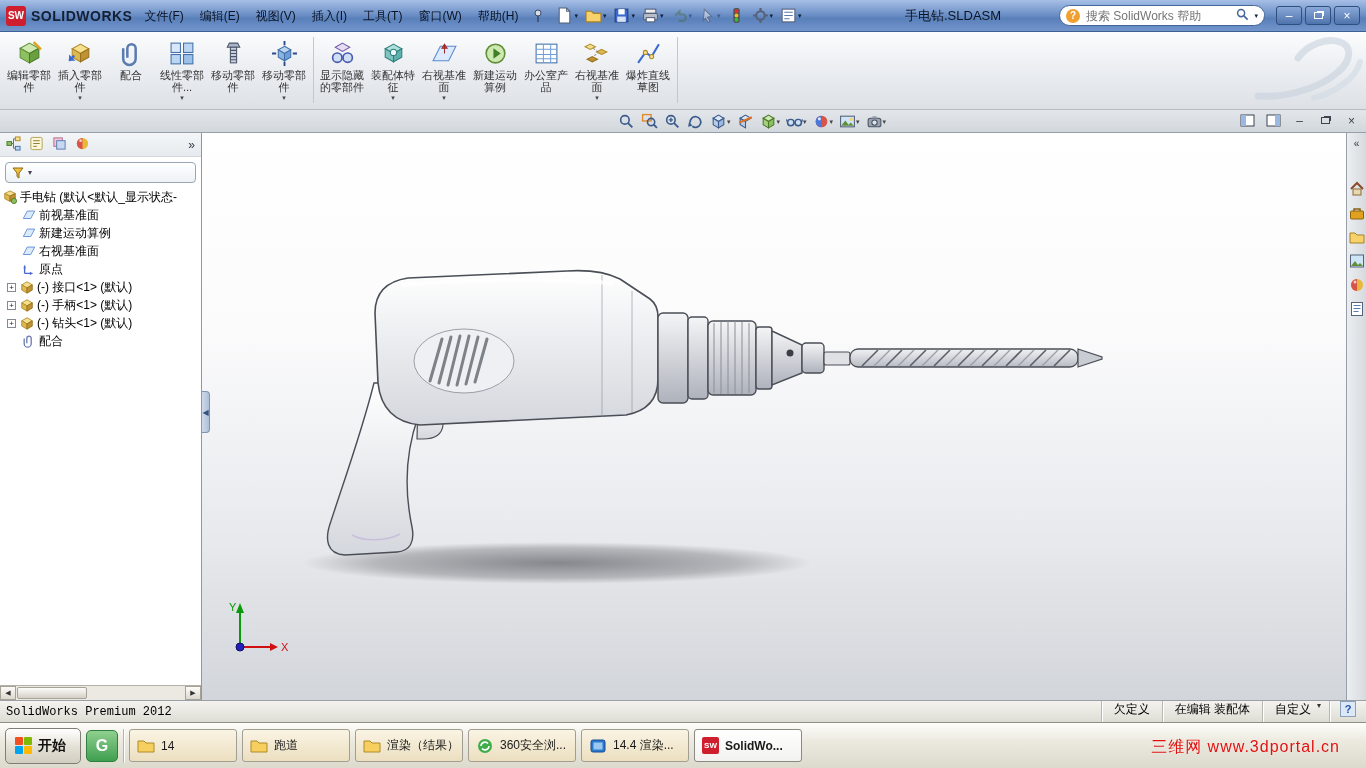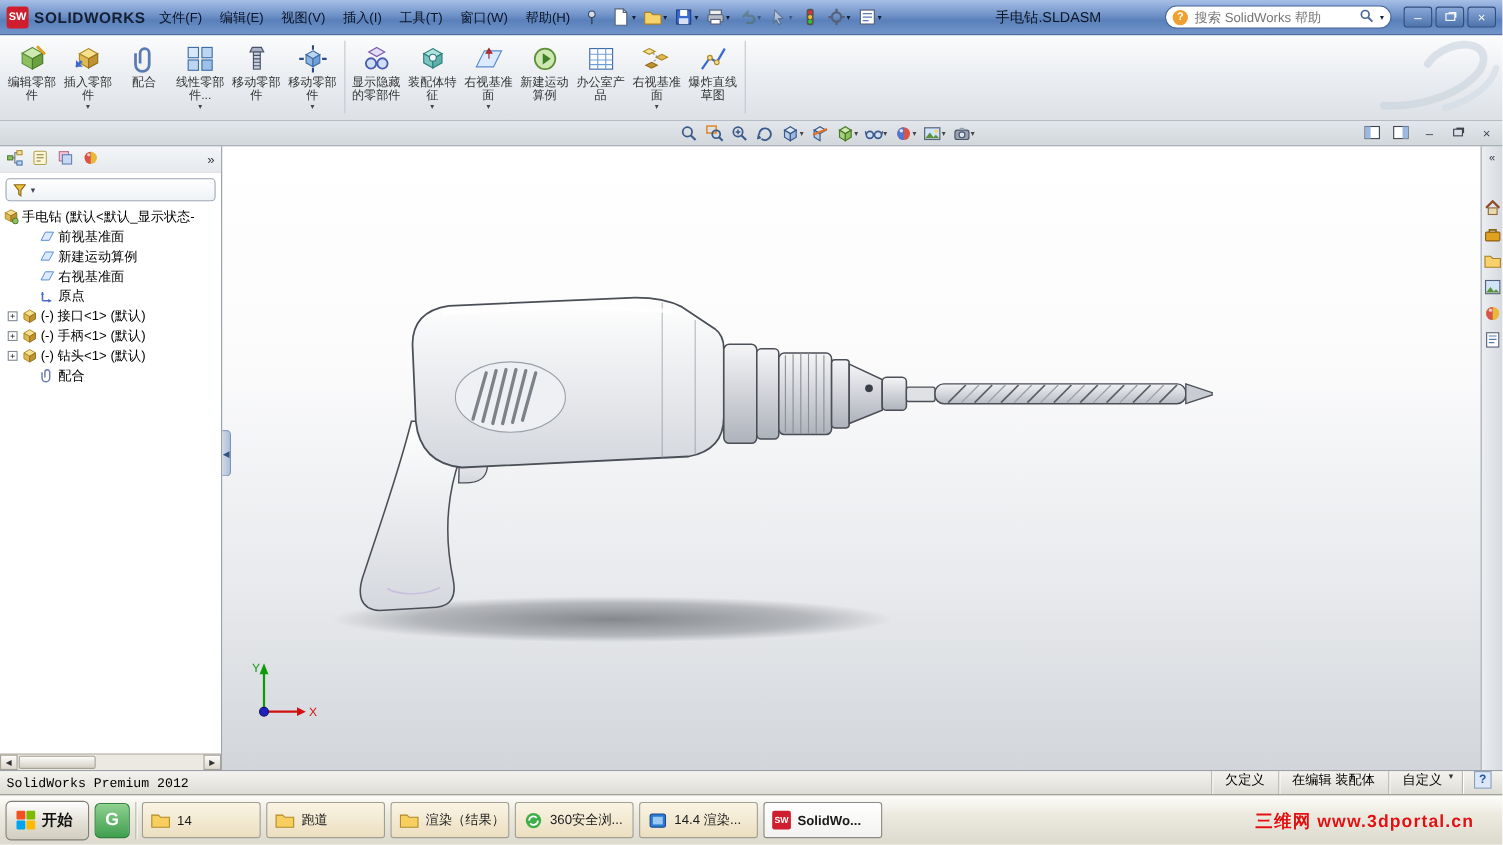--- a/index.html
+++ b/index.html
@@ -72,21 +72,21 @@
   border-right:1px solid #8f98a2;z-index:10}
 .ptabs{height:24px;display:flex;align-items:center;gap:8px;padding:0 6px;
   border-bottom:1px solid #d4d8dc;background:linear-gradient(#f4f6f8,#e6eaee)}
 .ptabs svg{width:15px;height:15px}
 .pchev{margin-left:auto;color:#334;font-size:12px}
 .frow{margin:5px 5px 2px;height:21px;border:1px solid #9aa6b4;border-radius:4px;
   background:linear-gradient(#fff,#eef2f6);display:flex;align-items:center;padding:0 6px;gap:4px}
 .frow svg{width:12px;height:12px}
 .fcaret{font-size:8px;color:#445}
 .tree{padding-top:3px}
-.trow{height:18px;display:flex;align-items:center;white-space:nowrap;padding-left:36px;gap:3px;color:#000;overflow:hidden}
+.trow{height:18px;display:flex;align-items:center;white-space:nowrap;padding-left:22px;gap:3px;color:#000;overflow:hidden}
 .trow.root{padding-left:3px}
 .trow.haschild{padding-left:7px}
 .texp{width:9px;height:9px;border:1px solid #828a94;background:#fff;font-size:8px;line-height:7px;
   text-align:center;color:#222;margin-right:1px;flex:none}
 .ticon{display:flex;flex:none}
 .ticon svg{width:14px;height:14px}
 .hsb{position:absolute;left:0;bottom:0;width:201px;height:15px;background:#ece9e2;
   border-top:1px solid #b4b0a6;display:flex;align-items:center}
 .sbtn{width:16px;height:14px;background:linear-gradient(#fcfcfa,#dcd8ce);border:1px solid #a6a298;
   font-size:7px;display:flex;align-items:center;justify-content:center;color:#333;flex:none}
@@ -141,21 +141,21 @@
   font-size:12px;color:#1a1a1a;overflow:hidden;white-space:nowrap;flex:none}
 .tbtn.active{background:linear-gradient(#ffffff,#f2f2f0);border-color:#8a8a82;font-weight:bold}
 .tico{width:18px;height:16px;flex:none;display:flex;align-items:center}
 .tico svg{width:18px;height:16px}
 .swsq{width:17px;height:17px;background:#cf1f2e;border-radius:2px;color:#fff;font-weight:bold;
   font-size:8px;display:flex;align-items:center;justify-content:center;flex:none}
 .tray{margin-left:auto;display:flex;align-items:center;gap:6px;height:36px;padding:0 10px;
   border-left:1px solid #b8b4a8}
 .tri{width:13px;height:13px;border-radius:3px;flex:none}
 .clock{font-size:13px;color:#111;margin-left:4px}
-.wmark{position:absolute;right:26px;top:737px;color:#e21010;font-size:16px;font-weight:bold;
+.wmark{position:absolute;right:26px;top:737px;color:#e21010;font-size:16px;font-weight:normal;
   letter-spacing:1px;z-index:60;text-shadow:0 0 2px rgba(255,255,255,.6)}
 </style>
 </head>
 <body>
 
 <div id="app">
 
   <div class="titlebar">
     <div class="swlogo">SW</div>
     <div class="appname">SOLIDWORKS</div>

